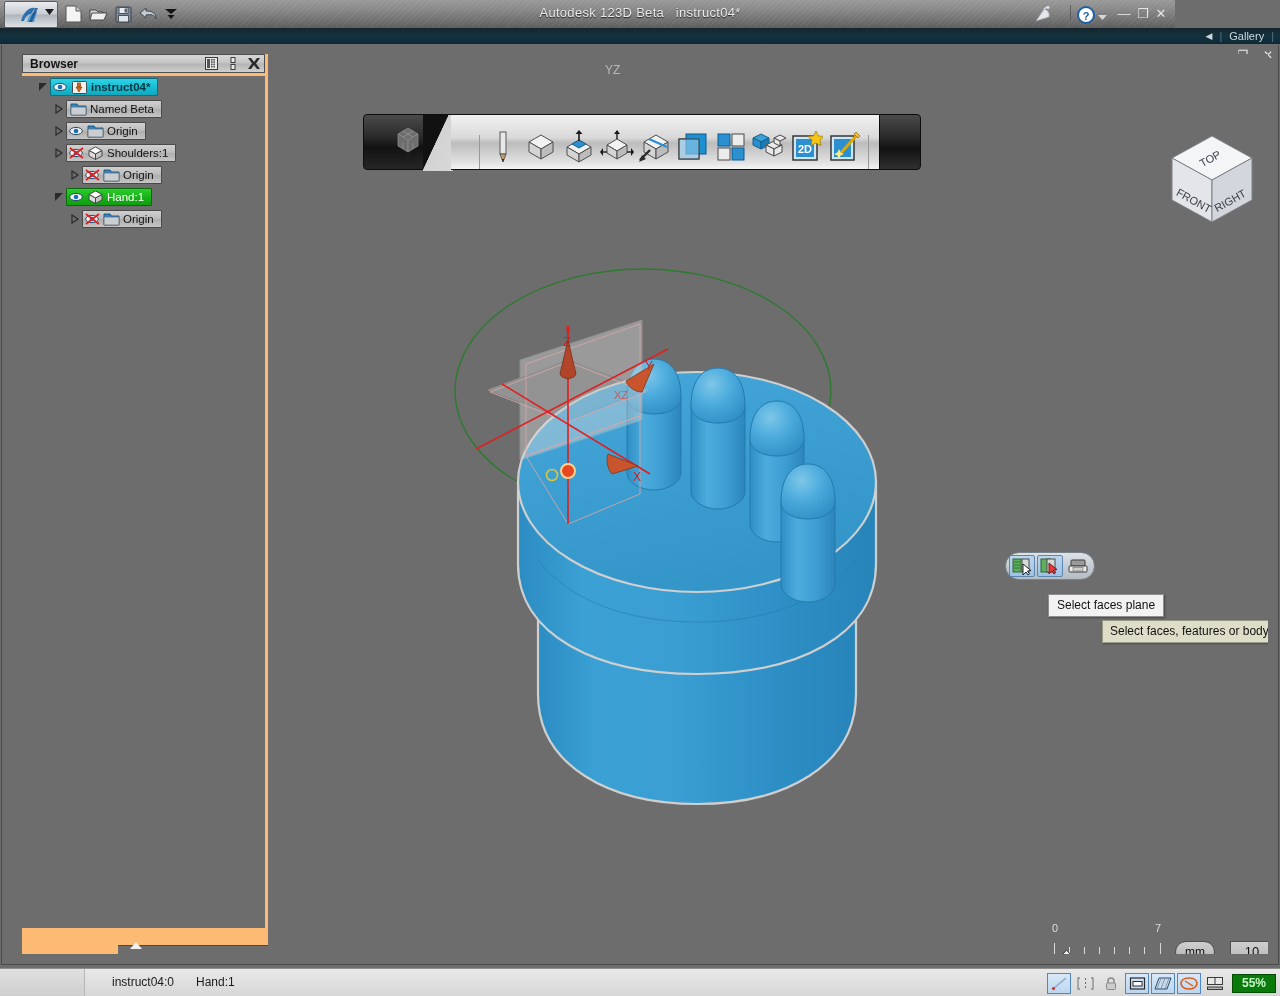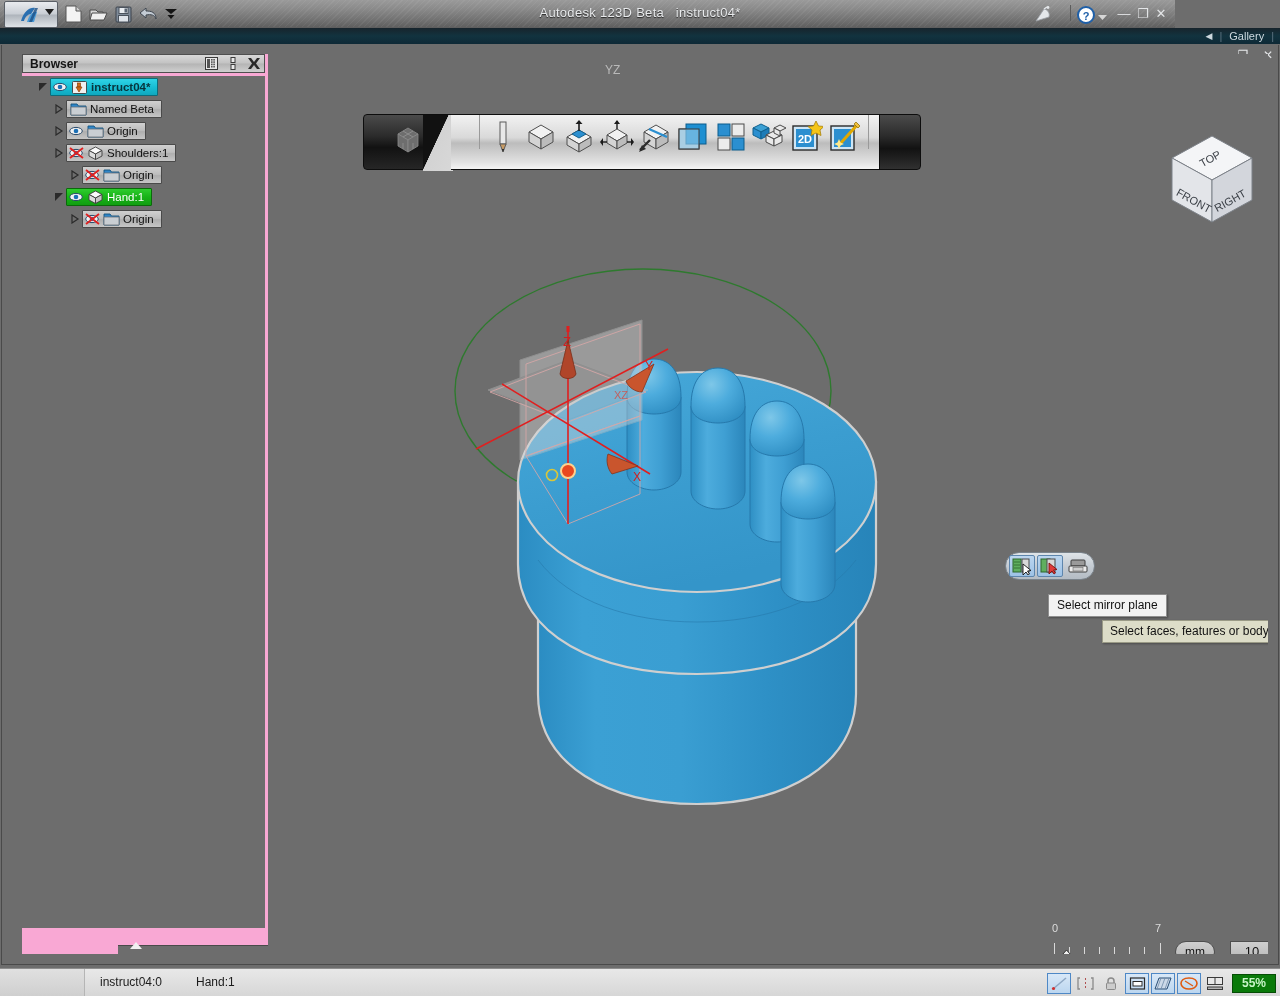--- a/index.html
+++ b/index.html
@@ -60,21 +60,21 @@
   #app-inner{
     left:1px;top:1px;width:1278px;height:920px;
     background:#6d6d6d;border:1px solid #4a4a4a;border-top:none;box-sizing:border-box;
   }
   #mdi-btns{right:4px;top:4px;display:flex;gap:9px;align-items:center;}
   .mdi-b{width:16px;height:14px;color:#e6e8ea;font-size:12px;display:flex;align-items:center;justify-content:center;}
 
   
   #browser{
     left:22px;top:10px;width:246px;height:900px;
-    background:#f9a8d4;
+    background:#fdba74;
   }
   #browser-head{
     left:0;top:0;width:243px;height:19px;
     background:linear-gradient(180deg,#d8d8d8 0%,#c3c3c3 48%,#b4b4b4 52%,#cfcfcf 100%);
     border:1px solid #4f4f4f;box-sizing:border-box;
     display:flex;align-items:center;
   }
   #browser-title{padding-left:7px;font-weight:bold;font-size:12px;color:#151515;flex:1;}
   .bhead-icon{width:21px;height:17px;display:flex;align-items:center;justify-content:center;}
   #browser-body{
@@ -115,21 +115,21 @@
     display:flex;align-items:center;justify-content:center;
   }
   #tb-left .curve{
     position:absolute;right:-1px;top:0;width:30px;height:56px;
     background:linear-gradient(115deg,#111 0%,#111 45%,#d3d3d3 46%,#d8d8d8 100%);
   }
   #tb-mid{
     left:88px;top:0;width:430px;height:56px;
     background:linear-gradient(180deg,#f2f2f2 0%,#d9d9d9 42%,#bcbcbc 52%,#e2e2e2 88%,#f4f4f4 100%);
     border-top:1px solid #0f0f0f;border-bottom:1px solid #0f0f0f;
-    box-sizing:border-box;display:flex;align-items:flex-start;
+    box-sizing:border-box;display:flex;align-items:flex-end;
   }
   #tb-right{
     left:516px;top:0;width:42px;height:56px;
     background:linear-gradient(180deg,#4b4b4b 0%,#2a2a2a 40%,#121212 62%,#303030 100%);
     border:1px solid #0d0d0d;border-radius:0 4px 4px 0;box-sizing:border-box;
   }
   .tbtn{width:38px;height:44px;display:flex;align-items:center;justify-content:center;}
   .tbsep{width:1px;height:34px;background:#9a9a9a;margin:0 4px;}
 
   
@@ -175,21 +175,21 @@
     font-size:12px;color:#111;text-align:center;line-height:20px;
   }
 
   
   #statusbar{
     left:0;top:968px;width:1280px;height:28px;
     background:linear-gradient(180deg,#e8e8e8 0%,#d6d6d6 100%);
     border-top:1px solid #8e8e8e;
   }
   #sb-left{left:0;top:0;width:84px;height:27px;background:linear-gradient(180deg,#e0e0e0,#cfcfcf);border-right:1px solid #b5b5b5;}
-  #sb-doc{left:100px;top:6px;font-size:12px;color:#1b1b1b;}
+  #sb-doc{left:112px;top:6px;font-size:12px;color:#1b1b1b;}
   #sb-comp{left:196px;top:6px;font-size:12px;color:#1b1b1b;}
   #sb-icons{right:4px;top:3px;height:22px;display:flex;align-items:center;gap:2px;}
   .sbi{width:24px;height:21px;display:flex;align-items:center;justify-content:center;
     border:1px solid transparent;box-sizing:border-box;}
   .sbi.on{border-color:#4e88c6;background:linear-gradient(180deg,#d8e8f8,#bcd6ef);}
   #zoombadge{
     width:44px;height:19px;background:#0a7a0a;border:1px solid #054d05;
     color:#c8f5c8;font-size:12px;display:flex;align-items:center;justify-content:center;
     box-sizing:border-box;margin-left:3px;font-weight:bold;
   }
@@ -737,21 +737,21 @@
         </svg>
       </div>
       <div class="mbtn">
         <svg width="20" height="18" viewBox="0 0 20 18">
           <rect x="3" y="3" width="14" height="6" rx="1" fill="#9a9a9a" stroke="#3f3f3f"></rect>
           <rect x="1" y="9" width="18" height="6" rx="1" fill="#ececec" stroke="#3f3f3f"></rect>
           <rect x="5" y="10.5" width="10" height="3.5" fill="#cfcfcf" stroke="#6a6a6a" stroke-width="0.6"></rect>
         </svg>
       </div>
     </div>
-    <div class="abs" id="tip1">Select mirror plane</div>
+    <div class="abs" id="tip1">Select faces plane</div>
     <div class="abs" id="tip2">Select faces, features or body to mi</div>
 
     <div class="abs" id="ruler">
       <span class="rnum" style="left:17px;top:0">0</span>
       <span class="rnum" style="left:120px;top:0">7</span>
 
       <div class="rtick" style="left:19px;top:21px;height:16px"></div>
       <div class="rtick" style="left:34px;top:25px;height:10px"></div>
       <div class="rtick" style="left:49px;top:25px;height:10px"></div>
       <div class="rtick" style="left:64px;top:25px;height:10px"></div>

